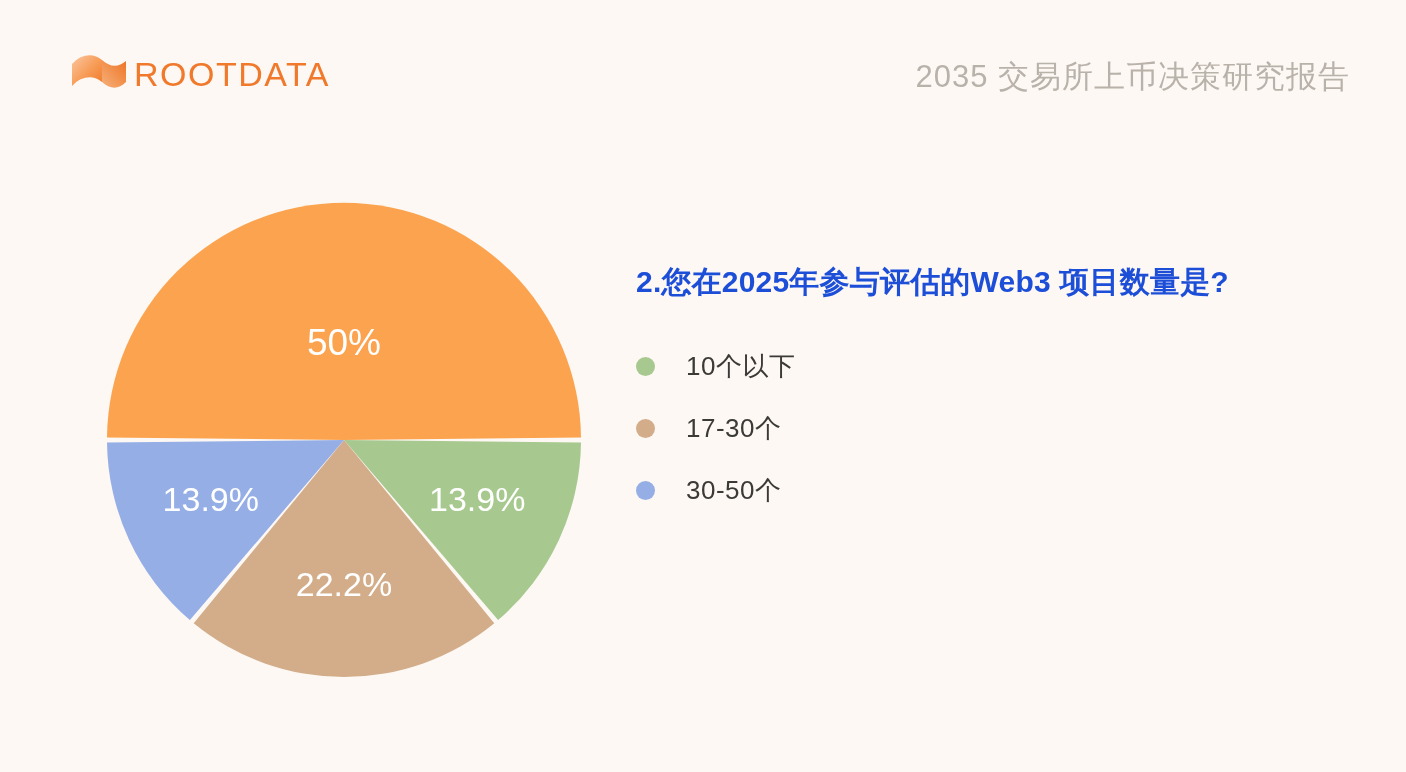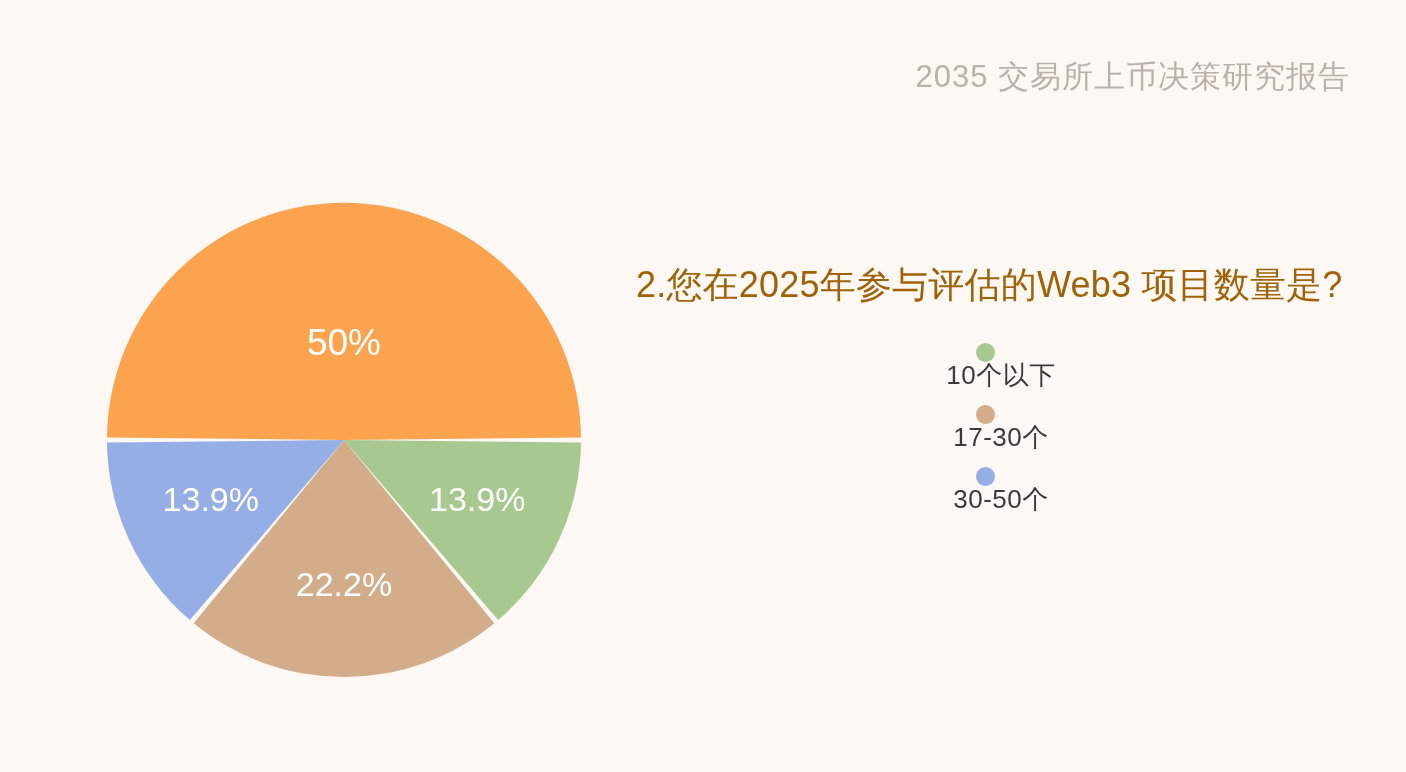--- a/index.html
+++ b/index.html
@@ -81,38 +81,37 @@
   }
 
   
   .panel {
     position: absolute;
     left: 636px;
     top: 262px;
     width: 730px;
   }
   .question {
-    font-size: 36px;
-    font-weight: normal;
-    color: #a16207;
+    font-size: 30px;
+    font-weight: bold;
+    color: #1d4ed8;
     letter-spacing: 0.2px;
     white-space: nowrap;
     margin: 0 0 34px 0;
     line-height: 1.3;
   }
   .legend {
     list-style: none;
     margin: 0;
     padding: 0;
   }
   .legend-item {
     display: flex;
     align-items: center;
     height: 62px;
-    flex-direction: column;
   }
   .legend-dot {
     width: 19px;
     height: 19px;
     border-radius: 50%;
     flex: 0 0 auto;
     margin-right: 31px;
   }
   .legend-label {
     font-size: 26px;
@@ -120,20 +119,38 @@
     letter-spacing: 0.5px;
     white-space: nowrap;
     line-height: 1;
   }
 </style>
 </head>
 <body>
 
 <div class="header">
 
+  <div class="logo">
+    <svg class="logo-mark" viewBox="0 0 58 46">
+      <defs>
+        <linearGradient id="ribbonA" x1="0" y1="0" x2="1" y2="1">
+          <stop offset="0%" stop-color="#FBC7A2"></stop>
+          <stop offset="55%" stop-color="#F79B55"></stop>
+          <stop offset="100%" stop-color="#F0792B"></stop>
+        </linearGradient>
+        <linearGradient id="ribbonB" x1="0" y1="1" x2="1" y2="0">
+          <stop offset="0%" stop-color="#F6B07A"></stop>
+          <stop offset="100%" stop-color="#EE7526"></stop>
+        </linearGradient>
+      </defs>
+      <path d="M2 13 C 12 2, 24 2, 32 9 L 32 31 C 24 24, 12 24, 2 35 Z" fill="url(#ribbonA)"></path>
+      <path d="M32 9 C 40 16, 48 17, 56 10 L 56 31 C 48 39, 40 38, 32 31 Z" fill="url(#ribbonB)"></path>
+    </svg>
+    <span class="logo-text">ROOTDATA</span>
+  </div>
 
   <div class="report-title">2035 交易所上币决策研究报告</div>
 </div>
 
 <div class="chart-wrap">
   <svg class="pie-svg" viewBox="0 0 480 480">
     <g id="pie-slices">
         <path d="M 240 240 L 476.99 242.48 A 237 237 0 0 1 394.11 420.05 Z" fill="#A7C98F"></path>
         <path d="M 240 240 L 390.30 423.24 A 237 237 0 0 1 89.70 423.24 Z" fill="#D3AD8A"></path>
         <path d="M 240 240 L 85.89 420.05 A 237 237 0 0 1 3.01 242.48 Z" fill="#95AEE5"></path>

